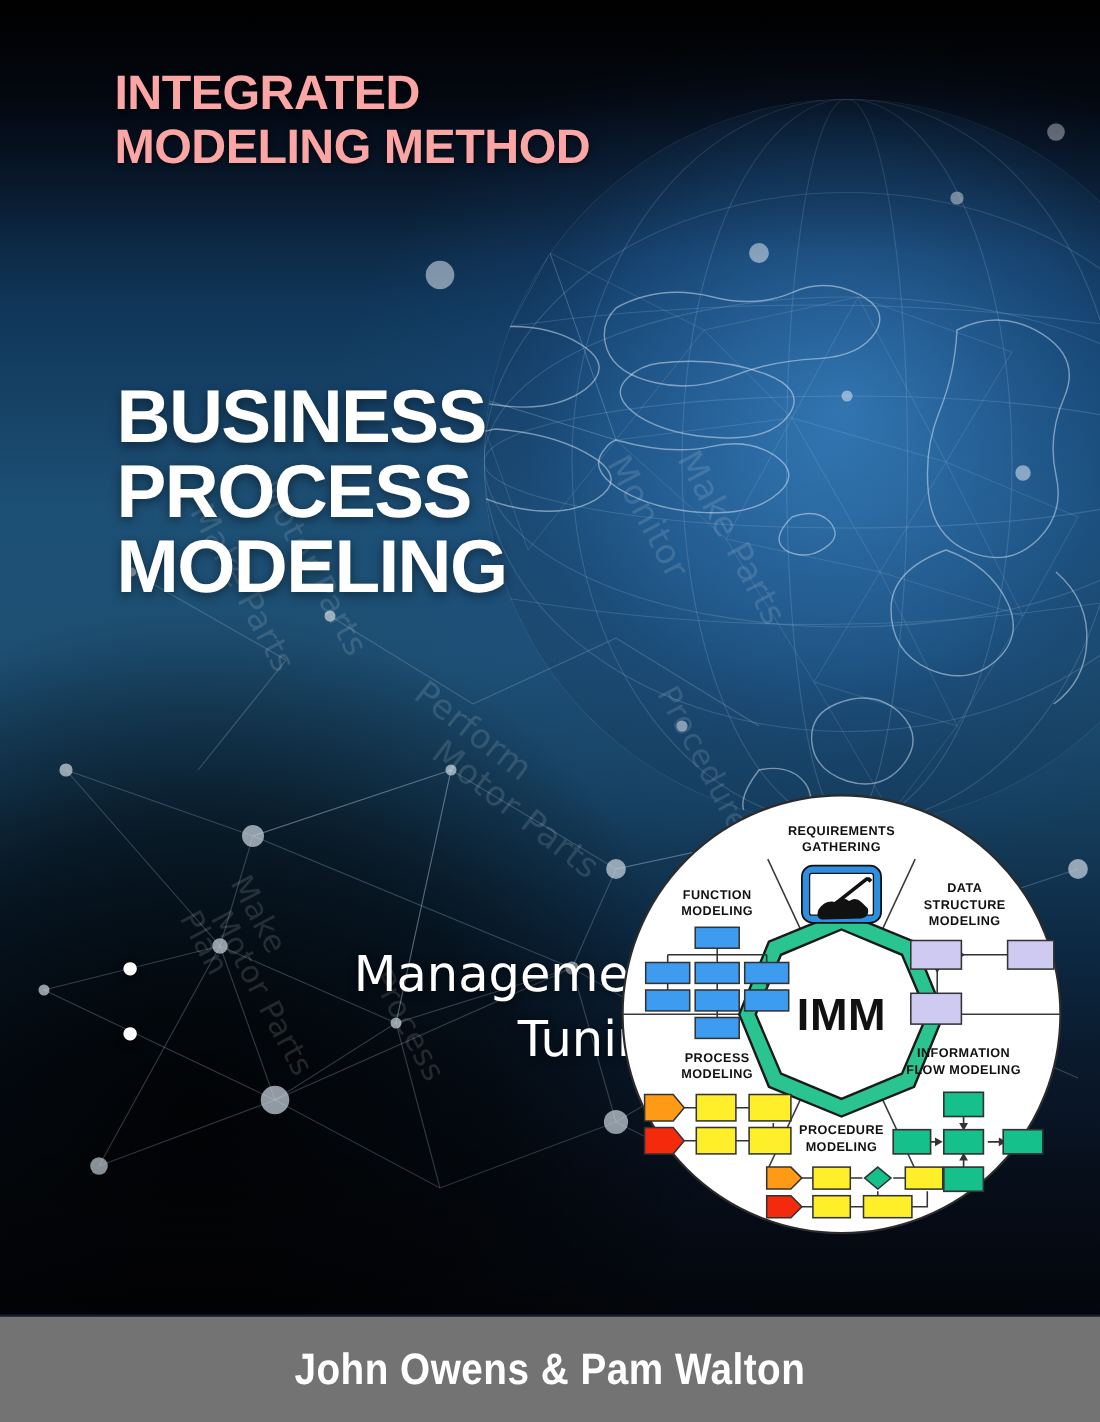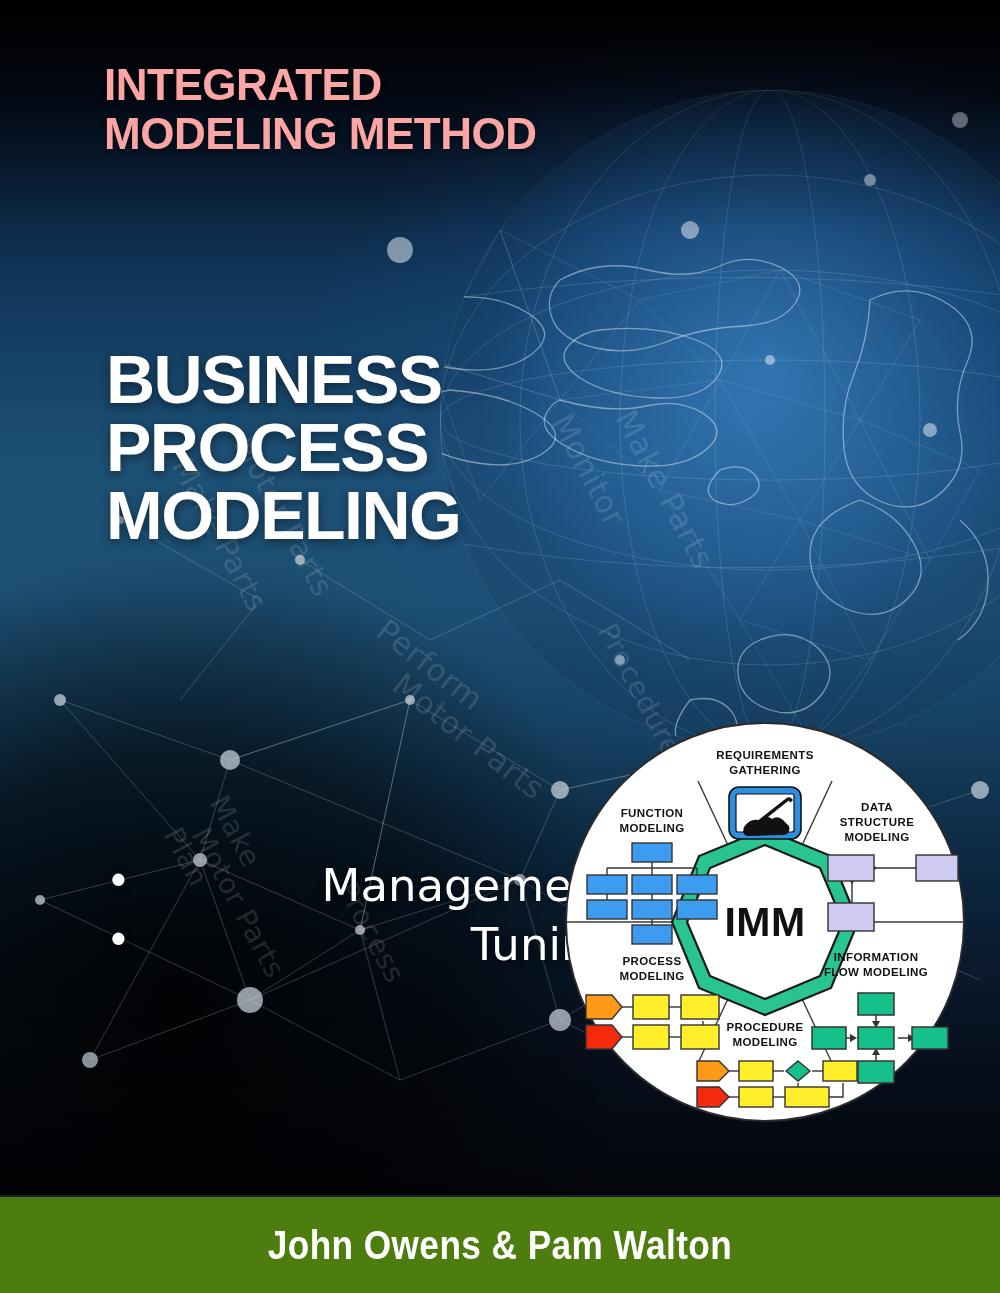--- a/index.html
+++ b/index.html
@@ -114,21 +114,21 @@
     content: "•";
     position: absolute; left: 8px; top: -2px;
     font-size: 42px;
   }
 
   
   .authorbar {
     position: absolute;
     left: 0; right: 0; bottom: 0;
     height: 96px;
-    background: #4d7c0f;
+    background: #737373;
     display: flex;
     align-items: center;
     justify-content: center;
   }
   .authorbar .names {
     color: #ffffff;
     font-family: "Liberation Sans", sans-serif;
     font-weight: 700;
     font-size: 40px;
     letter-spacing: 0.5px;

